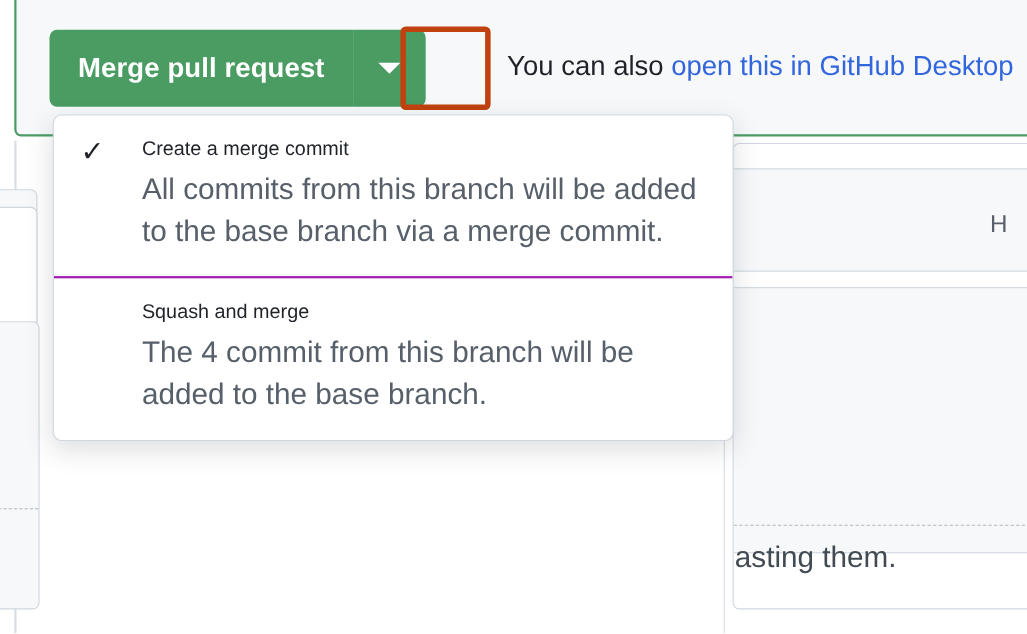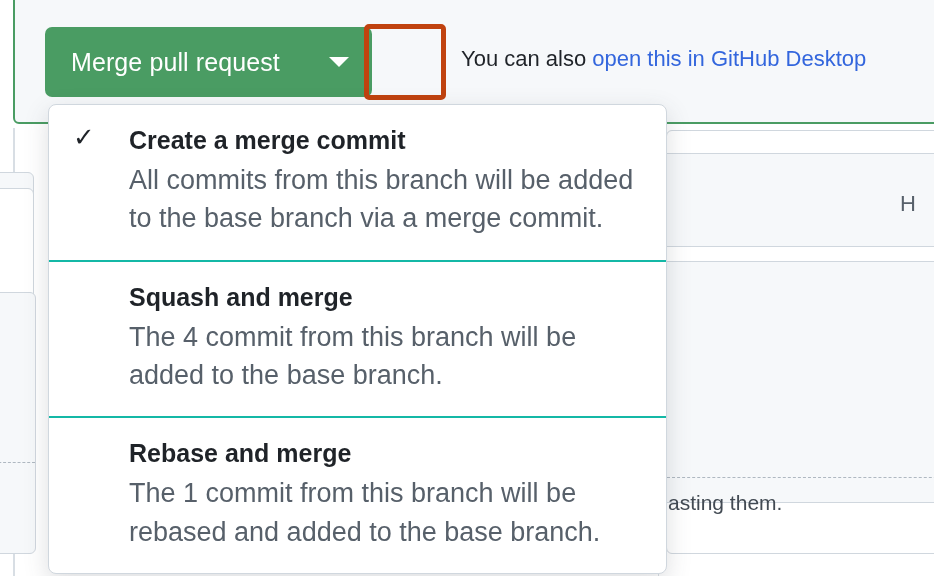--- a/index.html
+++ b/index.html
@@ -134,21 +134,21 @@
     left: 233px;
     top: 60px;
     font-size: 22px;
     color: #57606a;
     white-space: nowrap;
   }
   .rp-text-tail {
     position: absolute;
     left: 1px;
     top: 360px;
-    font-size: 21px;
+    font-size: 27px;
     color: #424a53;
     white-space: nowrap;
   }
   .right-rail {
     position: absolute;
     left: 658px;
     top: 130px;
     width: 1px;
     height: 446px;
     background: #d8dee4;
@@ -183,21 +183,21 @@
     height: 70px;
   }
   .btn-primary {
     display: flex;
     align-items: center;
     justify-content: center;
     padding: 0 26px;
     background: #4a9c63;
     color: #ffffff;
     font-size: 25px;
-    font-weight: normal;
+    font-weight: bold;
     border: none;
     border-radius: 7px 0 0 7px;
     cursor: pointer;
     letter-spacing: 0.1px;
     font-family: "Liberation Sans", sans-serif;
   }
   .btn-caret {
     position: relative;
     width: 66px;
     background: #4a9c63;
@@ -226,21 +226,21 @@
     border-left: 10px solid transparent;
     border-right: 10px solid transparent;
     border-top: 10px solid #ffffff;
   }
 
   
   .also-text {
     position: absolute;
     left: 461px;
     top: 46px;
-    font-size: 22px;
+    font-size: 25px;
     color: #1f2328;
     white-space: nowrap;
   }
   .also-text a {
     color: #3366dd;
     text-decoration: none;
   }
 
   
   .dropdown {
@@ -253,25 +253,25 @@
     border-radius: 8px;
     box-shadow: 0 8px 24px rgba(66, 74, 83, 0.18);
     overflow: hidden;
   }
   .menu-item {
     position: relative;
     padding: 20px 22px 22px 22px;
     cursor: pointer;
   }
   .menu-item + .menu-item {
-    border-top: 2px solid #14b8a6;
+    border-top: 2px solid #a21caf;
   }
   .menu-item .mi-title {
-    font-size: 25px;
-    font-weight: bold;
+    font-size: 18px;
+    font-weight: normal;
     color: #1f2328;
     line-height: 1.2;
     margin: 0 0 6px 0;
     padding-left: 58px;
   }
   .menu-item .mi-desc {
     font-size: 27px;
     color: #57606a;
     line-height: 1.42;
     margin: 0;
@@ -342,20 +342,16 @@
       <span class="mi-check">✓</span>
       <p class="mi-title">Create a merge commit</p>
       <p class="mi-desc">All commits from this branch will be added to the base branch via a merge commit.</p>
     </div>
 
     <div class="menu-item">
       <p class="mi-title">Squash and merge</p>
       <p class="mi-desc">The 4 commit from this branch will be added to the base branch.</p>
     </div>
 
-    <div class="menu-item">
-      <p class="mi-title">Rebase and merge</p>
-      <p class="mi-desc">The 1 commit from this branch will be rebased and added to the base branch.</p>
-    </div>
 
   </div>
 
 </div>
 
 </body></html>

